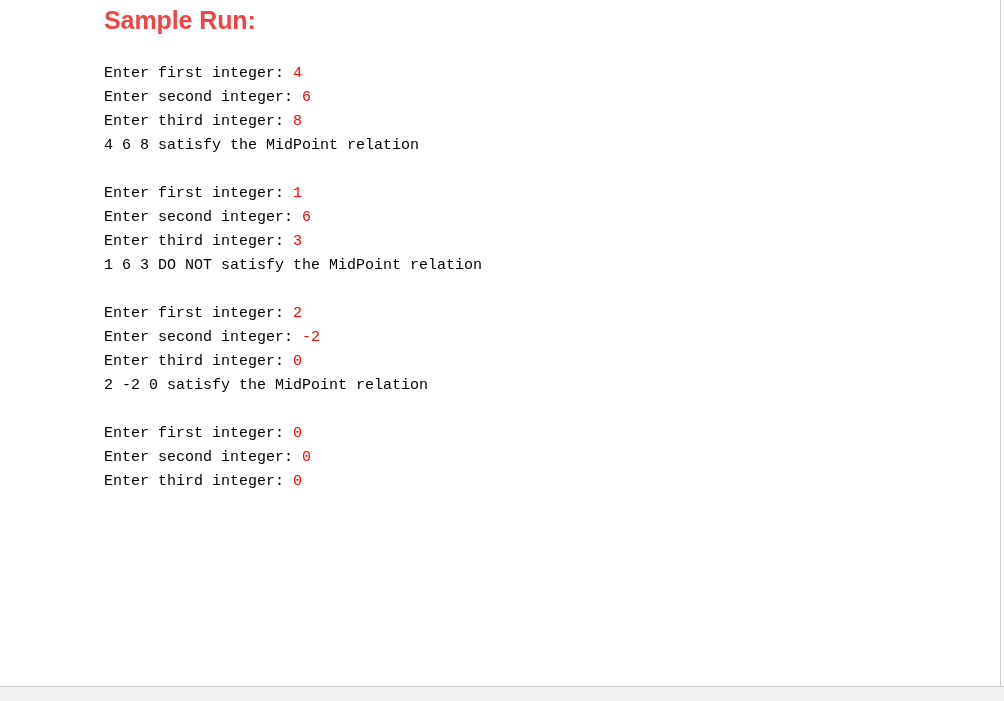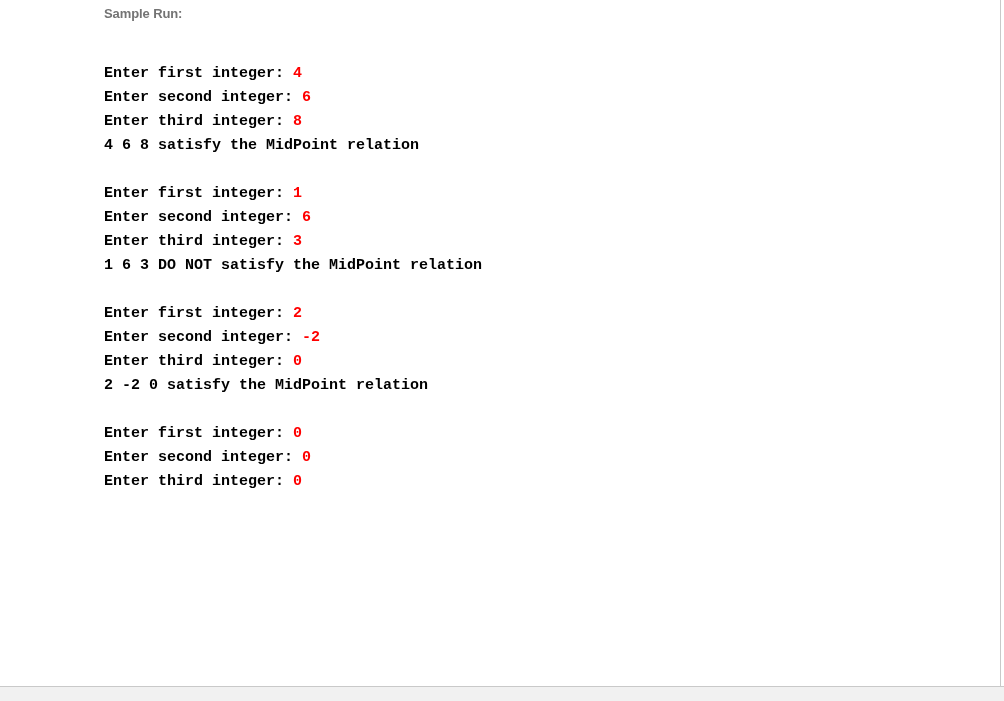--- a/index.html
+++ b/index.html
@@ -23,23 +23,23 @@
     background: #ffffff;
     border-right: 1px solid #c9c9c9;
     box-sizing: border-box;
     overflow: hidden;
   }
   .page-title {
     position: absolute;
     left: 104px;
     top: 6px;
     font-family: "Liberation Sans", sans-serif;
-    font-size: 13px;
+    font-size: 25px;
     font-weight: bold;
-    color: #737373;
+    color: #ef4444;
     letter-spacing: -0.1px;
     white-space: pre;
     text-align: right;
   }
   .console {
     position: absolute;
     left: 104px;
     top: 62px;
     font-family: "Liberation Mono", "DejaVu Sans Mono", monospace;
     font-size: 15px;
@@ -47,21 +47,20 @@
     color: #000000;
     white-space: pre;
   }
   .console .blk {
     display: block;
   }
   .console .line {
     display: block;
     white-space: pre;
     height: 24px;
-    font-weight: bold;
   }
   .console .spacer {
     display: block;
     height: 24px;
   }
   .val {
     color: #ff0000;
   }
   .footer-divider {
     position: absolute;

